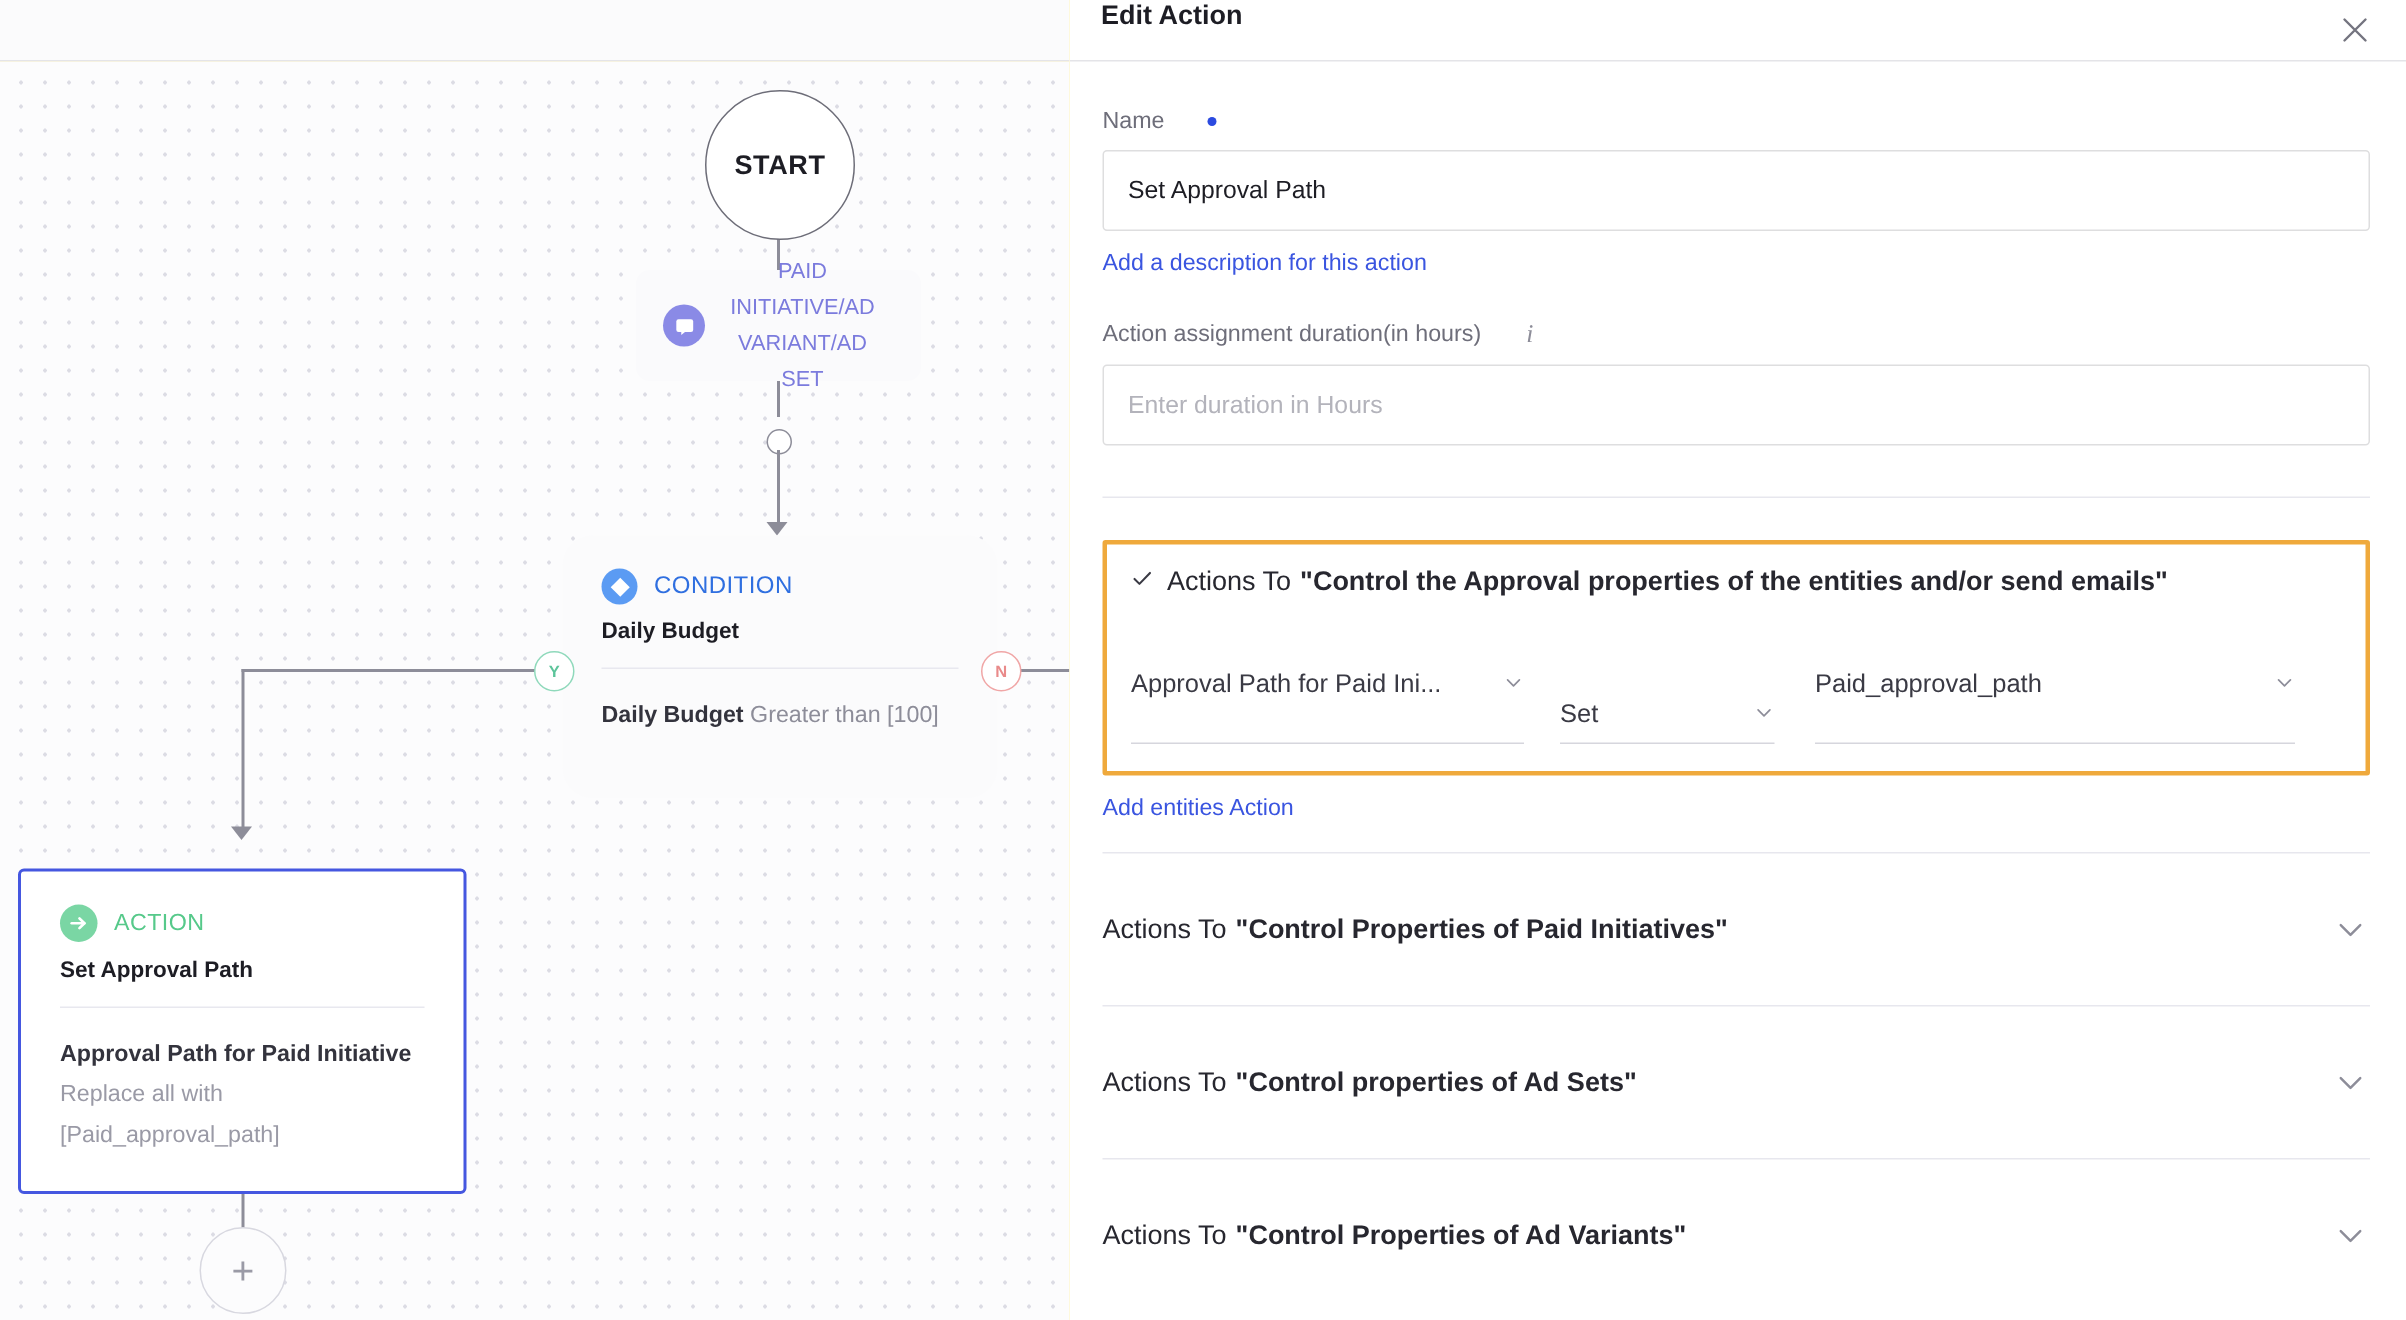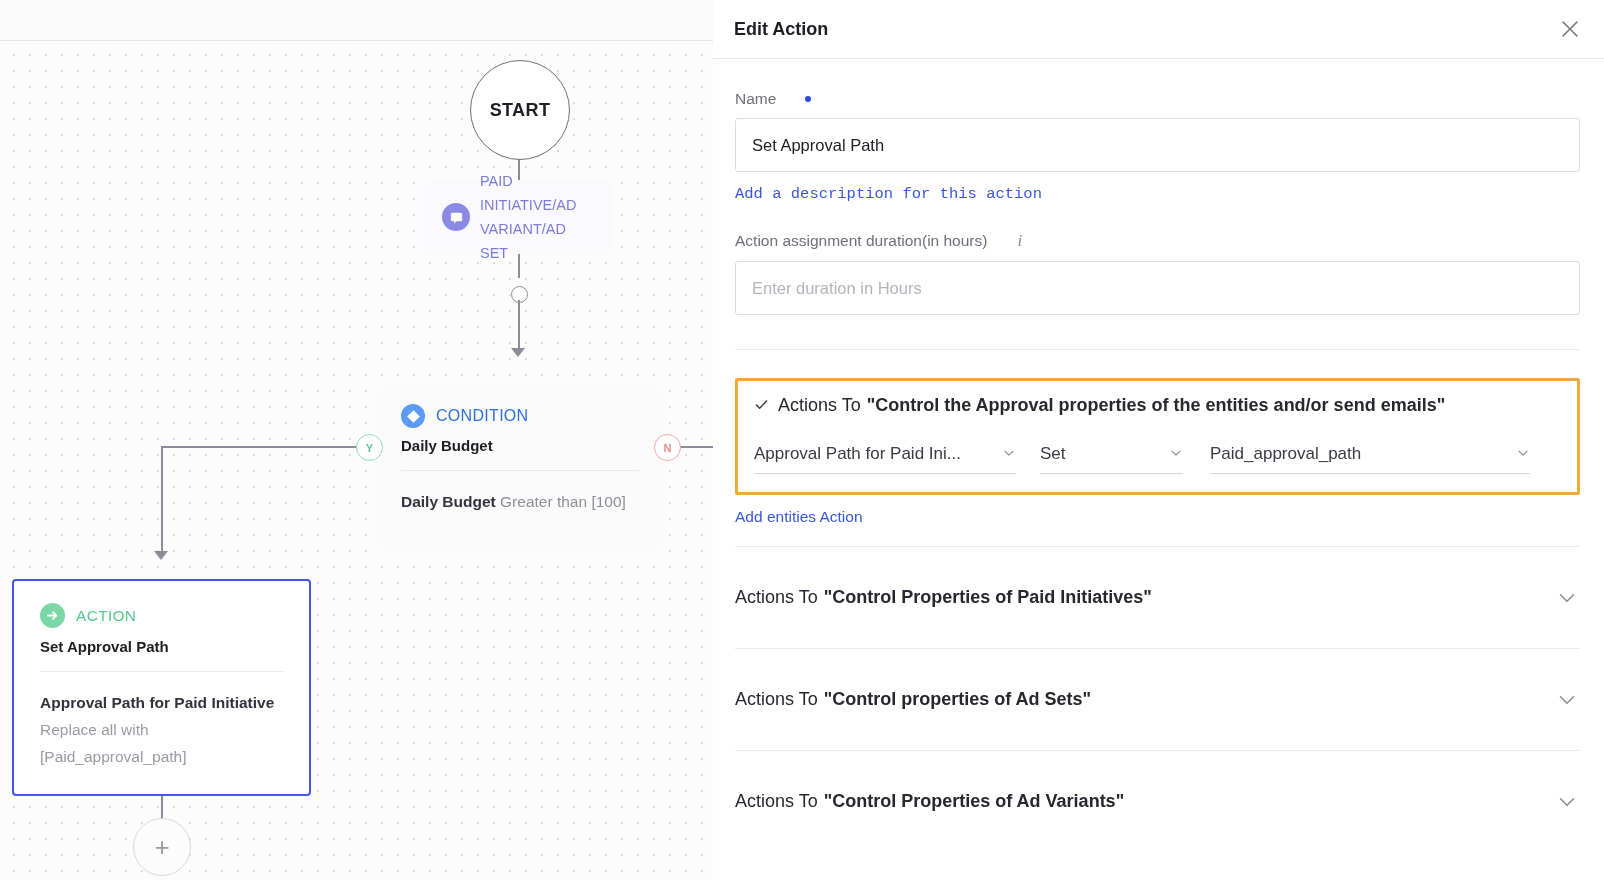--- a/index.html
+++ b/index.html
@@ -48,21 +48,21 @@
   #start-label {
     font-size: 18px; font-weight: bold; color: #1d1d24;
     letter-spacing: 0.4px;
   }
 
   
   #entity-chip {
     left: 424px; top: 180px; width: 190px; height: 74px;
     background: #fafafc;
     border-radius: 9px;
-    display: flex; align-items: center; padding-left: 18px;
+    display: flex; align-items: center; padding-left: 18px; text-align: center;
   }
   #entity-chip-icon {
     width: 28px; height: 28px; border-radius: 50%;
     background: #8a8ae6;
     display: flex; align-items: center; justify-content: center;
     flex: 0 0 28px;
   }
   #entity-chip-icon svg { display:block; }
   #entity-chip-label {
     margin-left: 10px;
@@ -82,21 +82,21 @@
     border-top: 9px solid #8d8d99;
   }
   #mid-dot {
     position: absolute; left: 511px; top: 286px;
     width: 15px; height: 15px; border-radius: 50%;
     background: #ffffff; border: 1.5px solid #8d8d99;
   }
 
   
   #condition-node {
-    left: 375px; top: 382px; width: 290px; height: 175px;
+    left: 375px; top: 357px; width: 290px; height: 175px;
     background: #fbfbfc;
     border-radius: 20px;
     padding: 22px 26px 0 26px;
   }
   #condition-head { display: flex; align-items: center; }
   #condition-icon {
     width: 24px; height: 24px; border-radius: 50%;
     background: #5b9bf3;
     display: flex; align-items: center; justify-content: center;
     flex: 0 0 24px;
@@ -165,23 +165,23 @@
   }
 
   
   #panel {
     position: absolute; left: 713px; top: 0;
     width: 891px; height: 880px;
     background: #ffffff;
     overflow: hidden;
   }
   #panel-header {
-    position: relative; height: 59px;
+    position: relative; height: 41px;
     border-bottom: 1px solid #e4e4e8;
-    display: flex; align-items: center;
+    display: flex; 
     box-sizing: border-box;
   }
   #panel-title {
     margin-left: 21px; font-size: 18px; font-weight: bold; color: #1d1d24;
   }
   #panel-close {
     position: absolute; right: 22px; top: 50%; transform: translateY(-50%);
     width: 24px; height: 24px; cursor: pointer;
     color: #74747f;
   }
@@ -203,21 +203,21 @@
     padding: 0 16px;
     font-family: "Liberation Sans", sans-serif;
     font-size: 16.5px; color: #1d1d24;
     background: #ffffff;
     outline: none;
   }
   .text-input::placeholder { color: #b3b3bb; }
   .link {
     margin-top: 13px;
     display: inline-block;
-    font-size: 15.5px; color: #3a55e0; cursor: pointer; font-family: Liberation Mono, monospace;
+    font-size: 15.5px; color: #3a55e0; cursor: pointer;
   }
   .info-i {
     display: inline-block; margin-left: 10px;
     font-family: "Liberation Serif", serif;
     font-style: italic; font-size: 17px; color: #8d8d99;
   }
   .hr {
     height: 1px; background: #e7e7ee; margin: 0;
   }
 
@@ -244,21 +244,21 @@
   .dd {
     position: relative;
     border-bottom: 1.5px solid #d6d6dd;
     padding-bottom: 9px;
     display: flex; align-items: center; justify-content: space-between;
     font-size: 17px; color: #3a3a44;
     cursor: pointer;
   }
   .dd .cv { color: #8d8d99; font-size: 13px; margin-left: 8px; }
   #dd-entity { width: 262px; text-align: right; }
-  #dd-op { width: 143px; margin-left: 24px; }
+  #dd-op { width: 143px; margin-left: 24px; margin-top: 40px; }
   #dd-value { width: 320px; margin-left: 27px; }
 
   #add-another {
     margin-top: 13px;
     font-size: 15.5px; color: #3a55e0; cursor: pointer; display: inline-block;
   }
   .collapsed-row {
     position: relative;
     height: 101px;
     display: flex; align-items: center;

